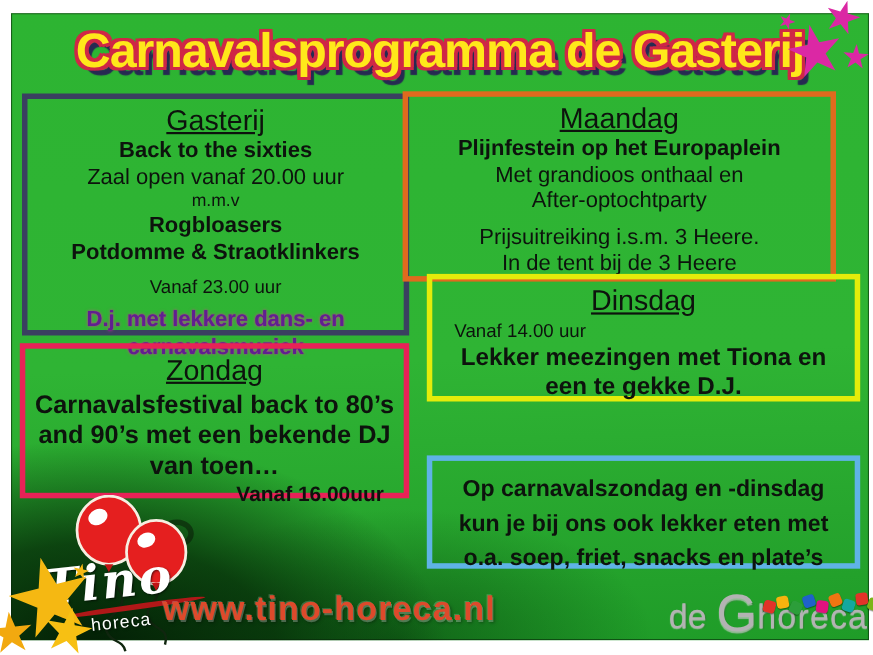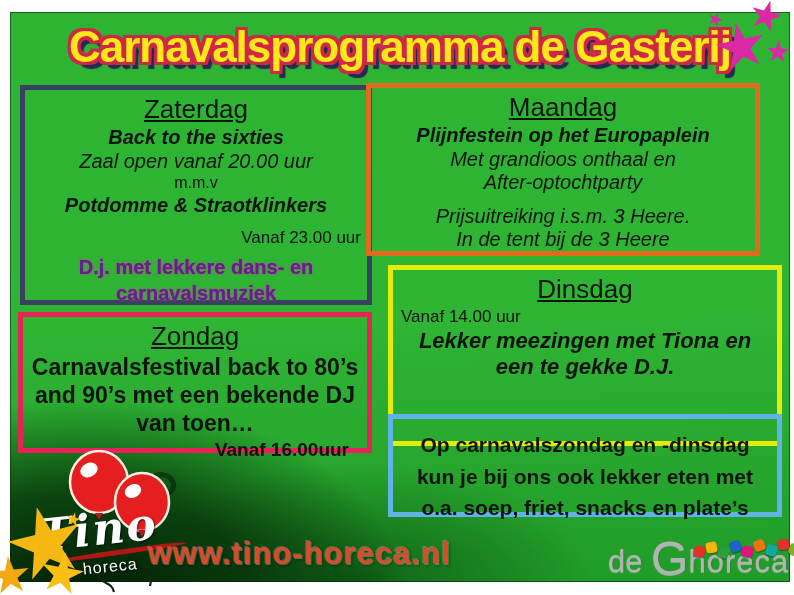--- a/index.html
+++ b/index.html
@@ -20,28 +20,28 @@
     text-shadow:
       -3px -3px 0 #cf2746, 3px -3px 0 #cf2746, -3px 3px 0 #cf2746, 3px 3px 0 #cf2746,
       -3px 0 0 #cf2746, 3px 0 0 #cf2746, 0 -3px 0 #cf2746, 0 3px 0 #cf2746,
       6px 7px 1px #262a52;}
 
   
   .panel{position:absolute;box-sizing:border-box;color:#0d130d;text-align:center;}
   .panel-zaterdag{left:10px;top:73px;width:352px;height:220px;border:5px solid #3a4060;padding:2px 6px;}
   .panel-zondag  {left:8px;top:300px;width:354px;height:141px;border:5px solid #e82257;padding:2px 8px;}
   .panel-maandag {left:356px;top:71px;width:394px;height:173px;border:5px solid #e06a1e;padding:2px 8px;}
-  .panel-dinsdag {left:378px;top:253px;width:394px;height:181px;border:5px solid #e4ec0a;padding:2px 4px;}
+  .panel-dinsdag {left:378px;top:237px;width:394px;height:116px;border:5px solid #e4ec0a;padding:2px 16px;}
   .panel-info    {left:378px;top:402px;width:394px;height:103px;border:5px solid #5fb3e6;padding:10px 6px 0 6px;}
 
   .day-heading{font-size:26px;font-weight:500;text-decoration:underline;margin:2px 0 1px 0;}
-  .ln{font-size:20px;line-height:1.18;font-style:italic;}
+  .ln{font-size:20px;line-height:1.18;}
   .b{font-weight:bold;}
   .small{font-size:16px;line-height:1.3;}
-  .mid{font-size:17px;line-height:1.35;margin-top:9px;text-align:right;}
+  .mid{font-size:17px;line-height:1.35;margin-top:9px;}
   .dj{font-size:20px;font-weight:bold;line-height:1.3;margin-top:4px;color:#5f2090;
       text-shadow:0 0 3px rgba(226,62,160,.75),0 0 1px rgba(140,30,120,.9);}
   .gap{height:10px;}
   .left-al{text-align:left;font-size:17px;padding-left:4px;line-height:1.3;}
   .big-b{font-size:23px;font-weight:bold;line-height:1.22;}
   .right-al{text-align:right;font-size:19px;font-weight:bold;padding-right:10px;margin-top:2px;}
   .info-ln{font-size:21px;font-weight:bold;line-height:1.5;}
 
   
   .star{position:absolute;
@@ -69,24 +69,25 @@
 </style>
 </head>
 <body>
 
 <div id="stage">
   <div id="flyer">
 
     <div class="title">Carnavalsprogramma de Gasterij</div>
 
     <div class="panel panel-zaterdag">
-      <div class="day-heading">Zaterdag</div>
+      <div class="day-heading">Gasterij</div>
       <div class="ln b">Back to the sixties</div>
       <div class="ln">Zaal open vanaf 20.00 uur</div>
       <div class="small">m.m.v</div>
+      <div class="ln b">Rogbloasers</div>
       <div class="ln b">Potdomme &amp; Straotklinkers</div>
       <div class="mid">Vanaf 23.00 uur</div>
       <div class="dj">D.j. met  lekkere dans- en carnavalsmuziek</div>
     </div>
 
     <div class="panel panel-maandag">
       <div class="day-heading">Maandag</div>
       <div class="ln b">Plijnfestein op het Europaplein</div>
       <div class="ln">Met grandioos onthaal en</div>
       <div class="ln">After-optochtparty</div>

